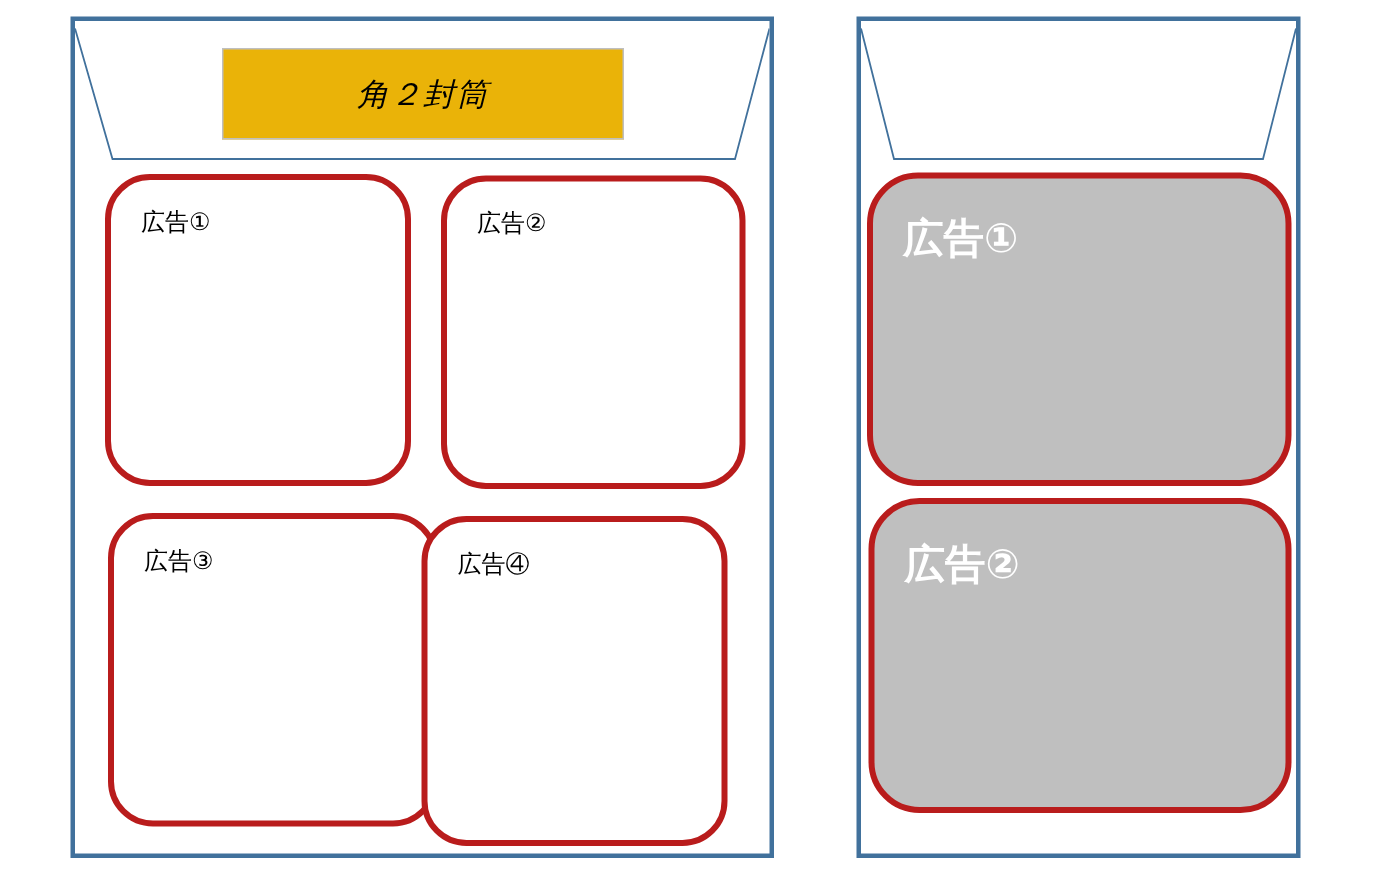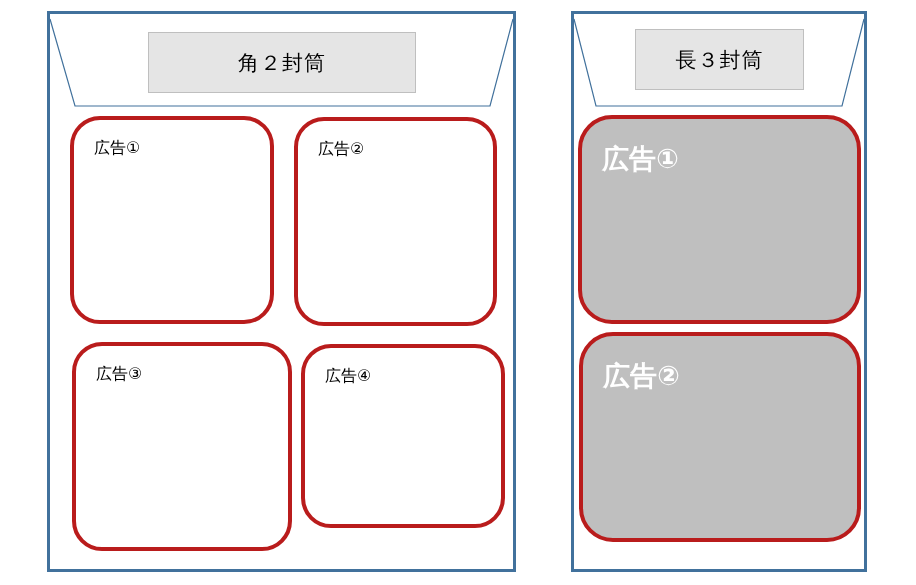--- a/index.html
+++ b/index.html
@@ -1,22 +1,22 @@
 <!DOCTYPE html>
 <html><head>
 <meta charset="utf-8">
 <style>
   html, body { margin: 0; padding: 0; background: #ffffff; }
   body { width: 916px; height: 585px; position: relative; overflow: hidden;
          font-family: "DejaVu Sans", sans-serif; }
   .envelope { position: absolute; border: 3px solid #41719c; box-sizing: border-box; background: #fff; }
   .flap { position: absolute; left: 0; top: 0; }
-  .title-box { position: absolute; border: 1px solid #bfbfbf; background: #e5e5e5; box-sizing: border-box;
+  .title-box { position: absolute; border: 1px solid #bfbfbf; background: #eab308; box-sizing: border-box;
                display: flex; align-items: center; justify-content: center;
-               font-size: 21px; color: #000; letter-spacing: 1px; }
+               font-size: 21px; color: #000; letter-spacing: 1px; font-style: italic; }
   .ad { position: absolute; border: 4px solid #b91c1c; border-radius: 30px; box-sizing: border-box; background: #fff; }
   .ad .label { position: absolute; left: 20px; top: 18px; font-size: 16px; color: #000; }
   .ad.gray { background: #bfbfbf; border-radius: 34px; }
   .ad.gray .label { color: #fff; font-weight: bold; font-size: 27px; left: 20px; top: 22px; }
 </style>
 </head>
 <body>
 
 <div class="envelope" style="left:47px; top:11px; width:469px; height:561px;">
   <svg class="flap" width="463" height="100" viewBox="0 0 463 100">
@@ -27,31 +27,28 @@
   </div>
   <div class="ad" style="left:20px; top:102px; width:204px; height:208px;">
     <span class="label">広告①</span>
   </div>
   <div class="ad" style="left:244px; top:103px; width:203px; height:209px;">
     <span class="label">広告②</span>
   </div>
   <div class="ad" style="left:22px; top:328px; width:220px; height:209px;">
     <span class="label">広告③</span>
   </div>
-  <div class="ad" style="left:251px; top:330px; width:204px; height:184px;">
+  <div class="ad" style="left:231px; top:330px; width:204px; height:220px;font-family:Liberation Mono, monospace;">
     <span class="label">広告④</span>
   </div>
 </div>
 
 <div class="envelope" style="left:571px; top:11px; width:296px; height:561px;">
   <svg class="flap" width="290" height="100" viewBox="0 0 290 100">
     <polyline points="0,5 22,92 268,92 290,5" fill="none" stroke="#41719c" stroke-width="1.2"></polyline>
   </svg>
-  <div class="title-box" style="left:61px; top:15px; width:169px; height:61px;">
-    <span>長３封筒</span>
-  </div>
   <div class="ad gray" style="left:4px; top:101px; width:283px; height:209px;">
     <span class="label">広告①</span>
   </div>
   <div class="ad gray" style="left:5px; top:318px; width:282px; height:210px;">
     <span class="label">広告②</span>
   </div>
 </div>
 
 </body></html>

